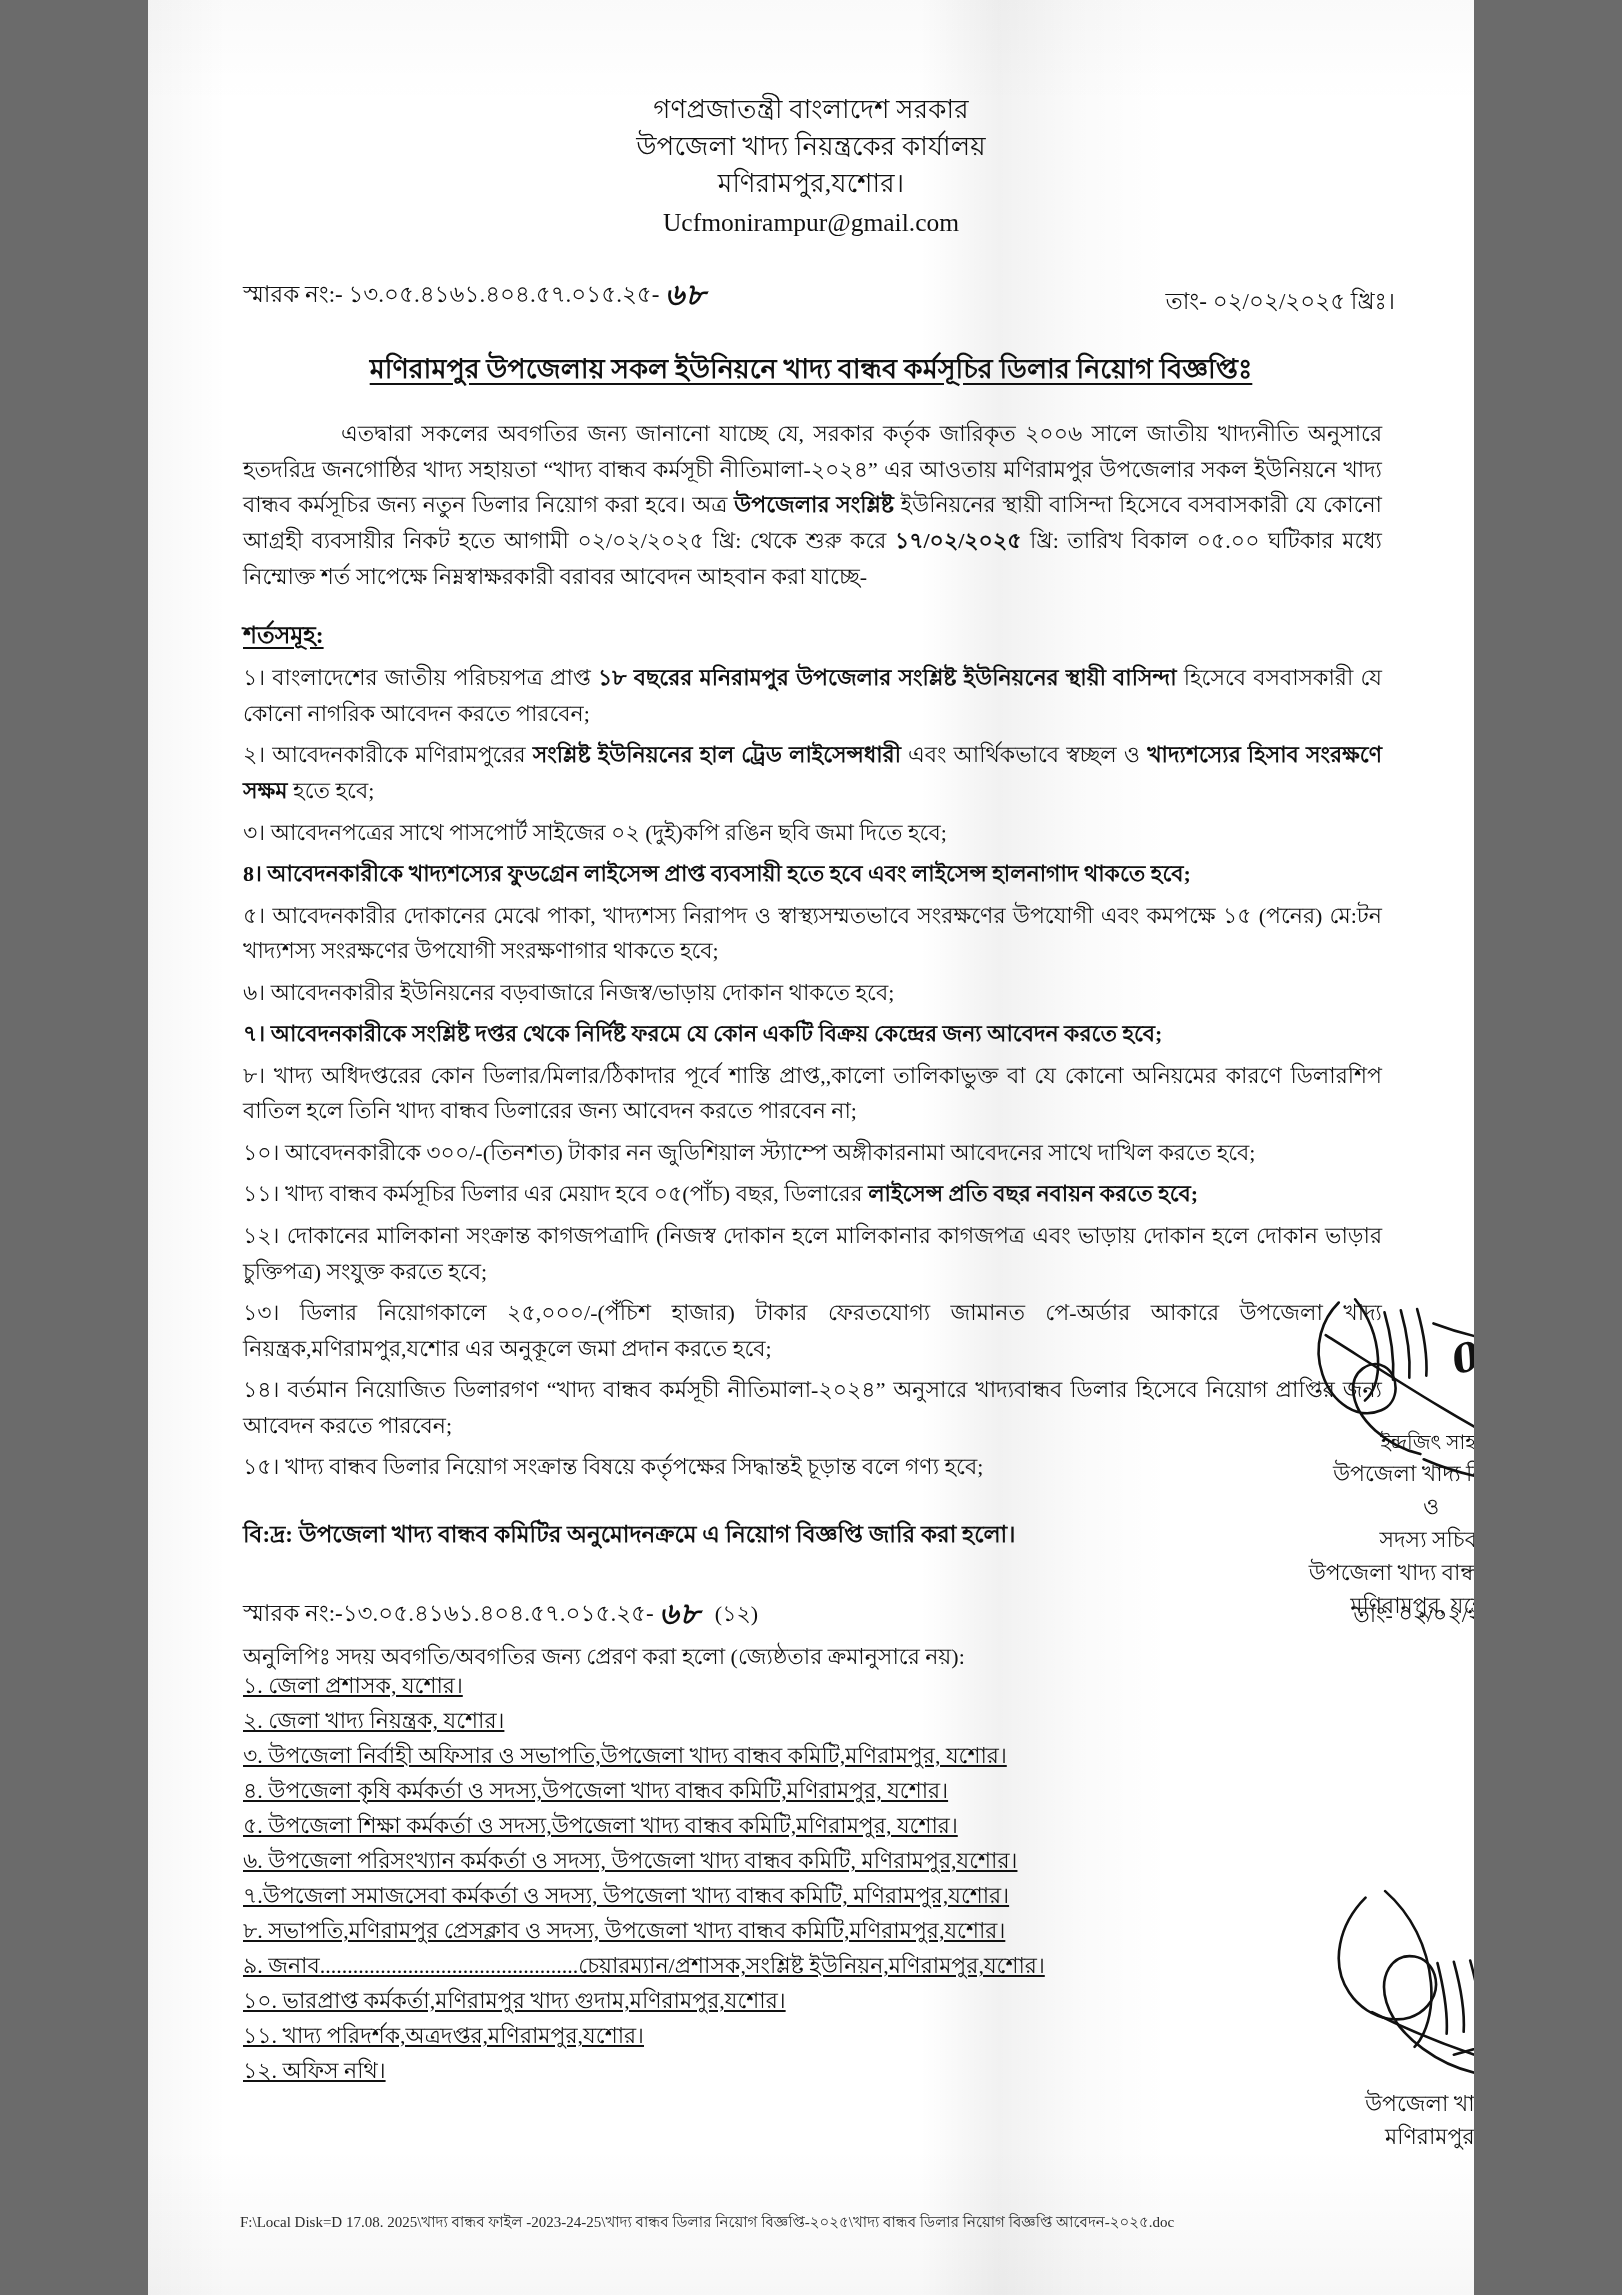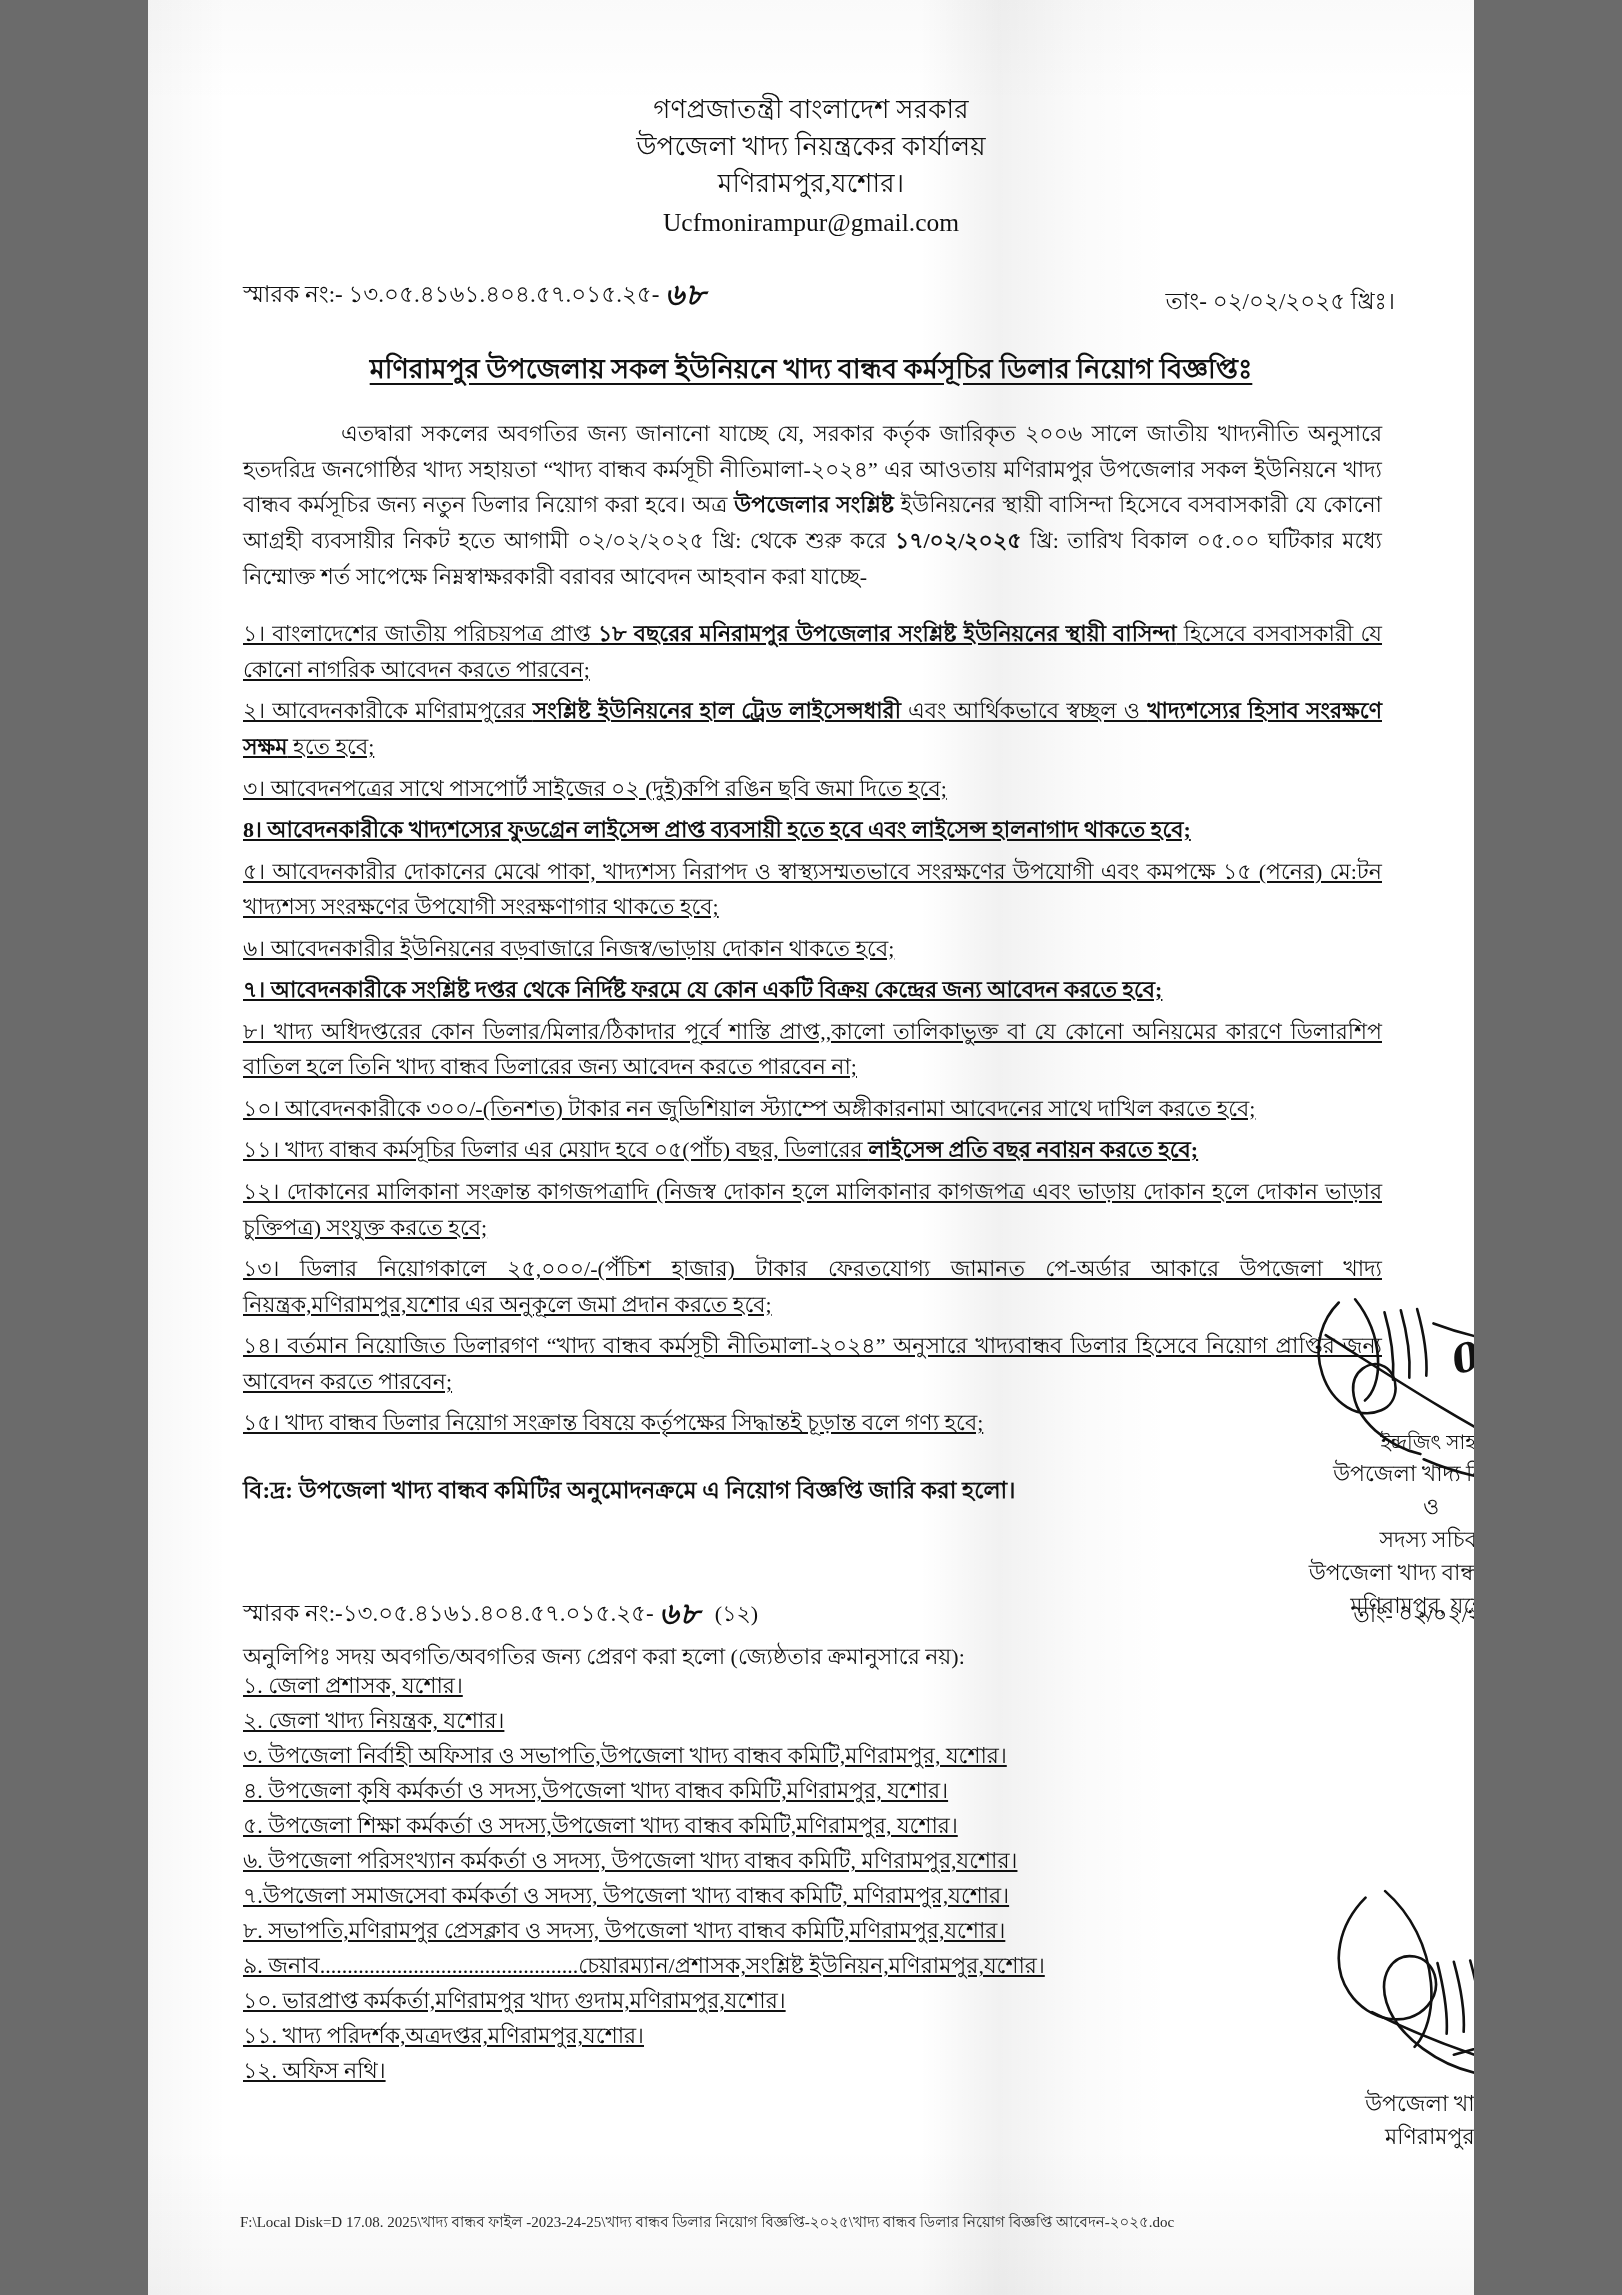--- a/index.html
+++ b/index.html
@@ -103,21 +103,20 @@
     text-underline-offset: 3.9px;
   }
   ul.cond {
     list-style: none;
     margin: 2.6px 0 0 0;
     padding: 0;
   }
   ul.cond li {
     margin: 5.9px 0 0 0;
     text-align: justify;
-    text-decoration: underline;
   }
   ul.cond li.strong { font-weight: 700; }
   ul.cond li b { font-weight: 700; }
 
   .note {
     margin-top: 31px;
     font-size: 23px;
     font-weight: 700;
   }
 
@@ -217,20 +216,21 @@
     </div>
 
     <div class="doc-title">মণিরামপুর উপজেলায় সকল ইউনিয়নে খাদ্য বান্ধব কর্মসূচির ডিলার নিয়োগ বিজ্ঞপ্তিঃ</div>
 
     <div class="body-wrap">
 
       <p class="intro">
         <span>এতদ্বারা সকলের অবগতির জন্য জানানো যাচ্ছে যে, সরকার কর্তৃক জারিকৃত ২০০৬ সালে জাতীয় খাদ্যনীতি অনুসারে হতদরিদ্র জনগোষ্ঠির খাদ্য সহায়তা “খাদ্য বান্ধব কর্মসূচী নীতিমালা-২০২৪” এর আওতায় মণিরামপুর উপজেলার সকল ইউনিয়নে খাদ্য বান্ধব কর্মসূচির জন্য নতুন ডিলার নিয়োগ করা হবে। অত্র </span><b>উপজেলার সংশ্লিষ্ট</b><span> ইউনিয়নের স্থায়ী বাসিন্দা হিসেবে বসবাসকারী যে কোনো আগ্রহী ব্যবসায়ীর  নিকট হতে  আগামী ০২/০২/২০২৫ খ্রি: থেকে শুরু করে </span><b>১৭/০২/২০২৫</b><span> খ্রি: তারিখ বিকাল ০৫.০০ ঘটিকার মধ্যে নিম্মোক্ত শর্ত সাপেক্ষে নিম্নস্বাক্ষরকারী বরাবর আবেদন আহবান করা যাচ্ছে-</span>
       </p>
 
+      <div class="cond-head">শর্তসমূহ:</div>
 
       <ul class="cond">
         <li>
           <span>১। বাংলাদেশের জাতীয় পরিচয়পত্র প্রাপ্ত </span><b>১৮ বছরের মনিরামপুর উপজেলার সংশ্লিষ্ট ইউনিয়নের স্থায়ী বাসিন্দা</b><span> হিসেবে বসবাসকারী যে কোনো নাগরিক আবেদন করতে পারবেন;</span>
         </li>
         <li>
           <span>২। আবেদনকারীকে মণিরামপুরের </span><b>সংশ্লিষ্ট ইউনিয়নের হাল ট্রেড লাইসেন্সধারী</b><span> এবং আর্থিকভাবে স্বচ্ছল ও </span><b>খাদ্যশস্যের হিসাব সংরক্ষণে সক্ষম</b><span> হতে হবে;</span>
         </li>
         <li>
           <span>৩।  আবেদনপত্রের সাথে পাসপোর্ট সাইজের ০২ (দুই)কপি রঙিন ছবি জমা দিতে হবে;</span>

